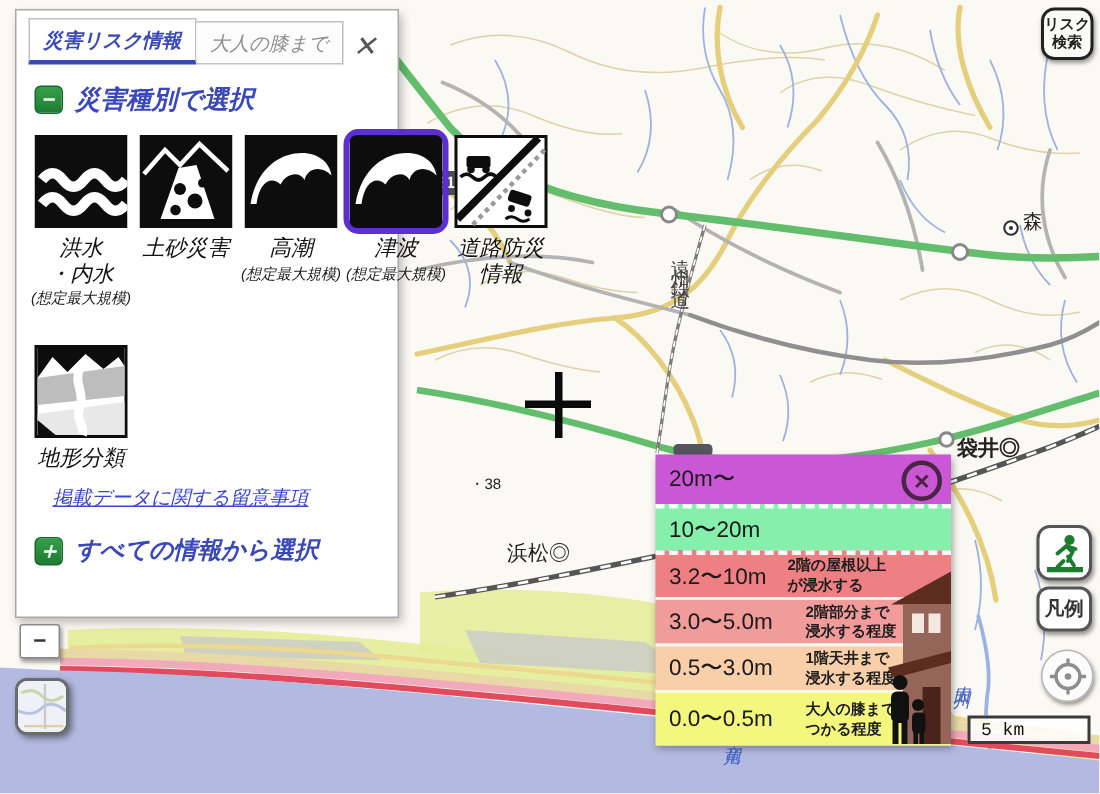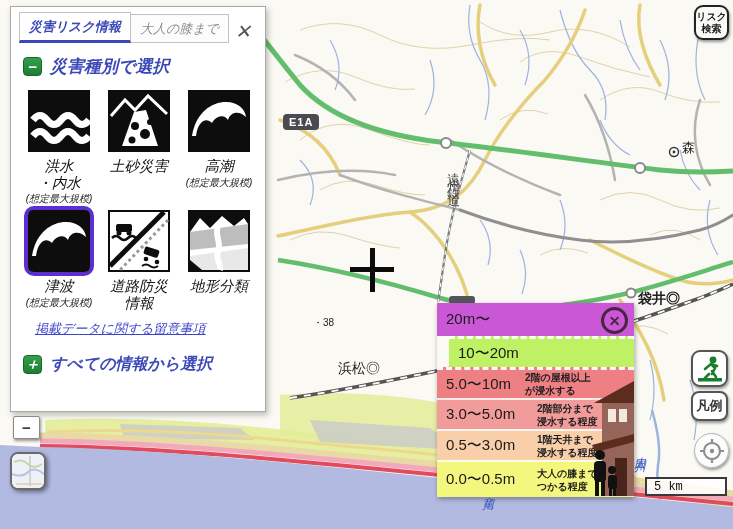--- a/index.html
+++ b/index.html
@@ -17,21 +17,21 @@
   #tabs { display:flex; align-items:flex-end; padding:7px 8px 0 8px; height:36px; }
   .tab { font-size:13px; padding:5px 9px 4px; border:1px solid #c2c2c2; cursor:pointer; }
   .tab.active { color:#3b49b8; font-weight:bold; background:#fff; border-bottom:3px solid #3b49b8; }
   .tab.inactive { color:#8e8e8e; background:#fcfcfc; border-left:none; border-bottom:1px solid #c2c2c2; }
   #panel-close { margin-left:auto; font-size:19px; color:#555; line-height:1; padding:2px 6px; cursor:pointer; }
   .section-head { display:flex; align-items:center; gap:8px; margin:12px 10px 6px 12px; }
   .toggle-box { width:19px; height:19px; border-radius:4px; background:linear-gradient(#34a04a,#1f7c33);
                 border:1px solid #15692a; color:#fff; font-weight:bold; font-size:15px;
                 display:flex; align-items:center; justify-content:center; cursor:pointer; }
   .section-title { color:#3b49b8; font-weight:bold; font-size:17px; }
-  #cat-grid { display:grid; grid-template-columns:repeat(3,1fr); row-gap:0; padding:2px 6px 0 8px; }
+  #cat-grid { display:grid; grid-template-columns:repeat(5,1fr); row-gap:20px; padding:2px 6px 0 8px; }
   .cat { display:flex; flex-direction:column; align-items:center; cursor:pointer; text-align:center; }
   .icon-frame { border:4px solid transparent; border-radius:10px; line-height:0; }
   .icon-frame.selected { border-color:#5b2fd0; }
   .cat-label { font-size:14.5px; color:#111; line-height:1.15; margin-top:2px; }
   .cat-note { font-size:10px; color:#222; margin-top:1px; }
   #notice-link { display:block; margin:8px 0 0 24px; font-size:13px; color:#3d44cc; text-decoration:underline; cursor:pointer; }
   #all-head { margin-top:16px; }
   #all-head .section-title { font-size:16px; }
 
   
@@ -297,25 +297,25 @@
       <div class="toggle-box">＋</div>
       <div class="section-title">すべての情報から選択</div>
     </div>
   </div>
 
   <div id="legend">
     <div id="legend-close">✕</div>
     <div class="lrow h1" style="background: rgb(202, 88, 214);">
       <div class="lrange">20m〜</div>
     </div>
-    <div class="lrow h2 wavy" style="background: #bef264; margin-left: 12px;">
+    <div class="lrow h2 wavy" style="background: #86efac;">
       <div class="lrange">10〜20m</div>
     </div>
     <div class="lrow h2 wavy" style="background: rgb(238, 128, 132);">
-      <div class="lrange">5.0〜10m</div>
+      <div class="lrange">3.2〜10m</div>
       <div class="ldesc"><span>2階の屋根以上</span><br>
         <span>が浸水する</span></div>
     </div>
     <div class="lrow h2 thin" style="background: rgb(241, 155, 155);">
       <div class="lrange">3.0〜5.0m</div>
       <div class="ldesc"><span>2階部分まで</span><br>
         <span>浸水する程度</span></div>
     </div>
     <div class="lrow h2 thin" style="background: rgb(248, 207, 169);">
       <div class="lrange">0.5〜3.0m</div>

